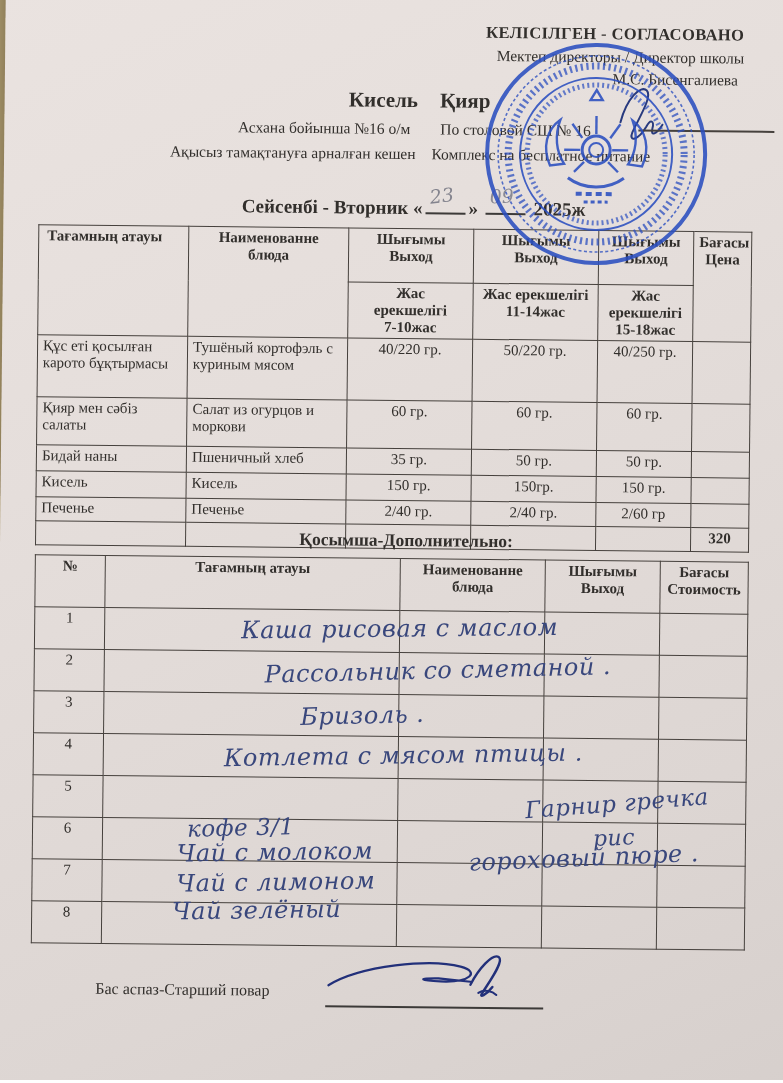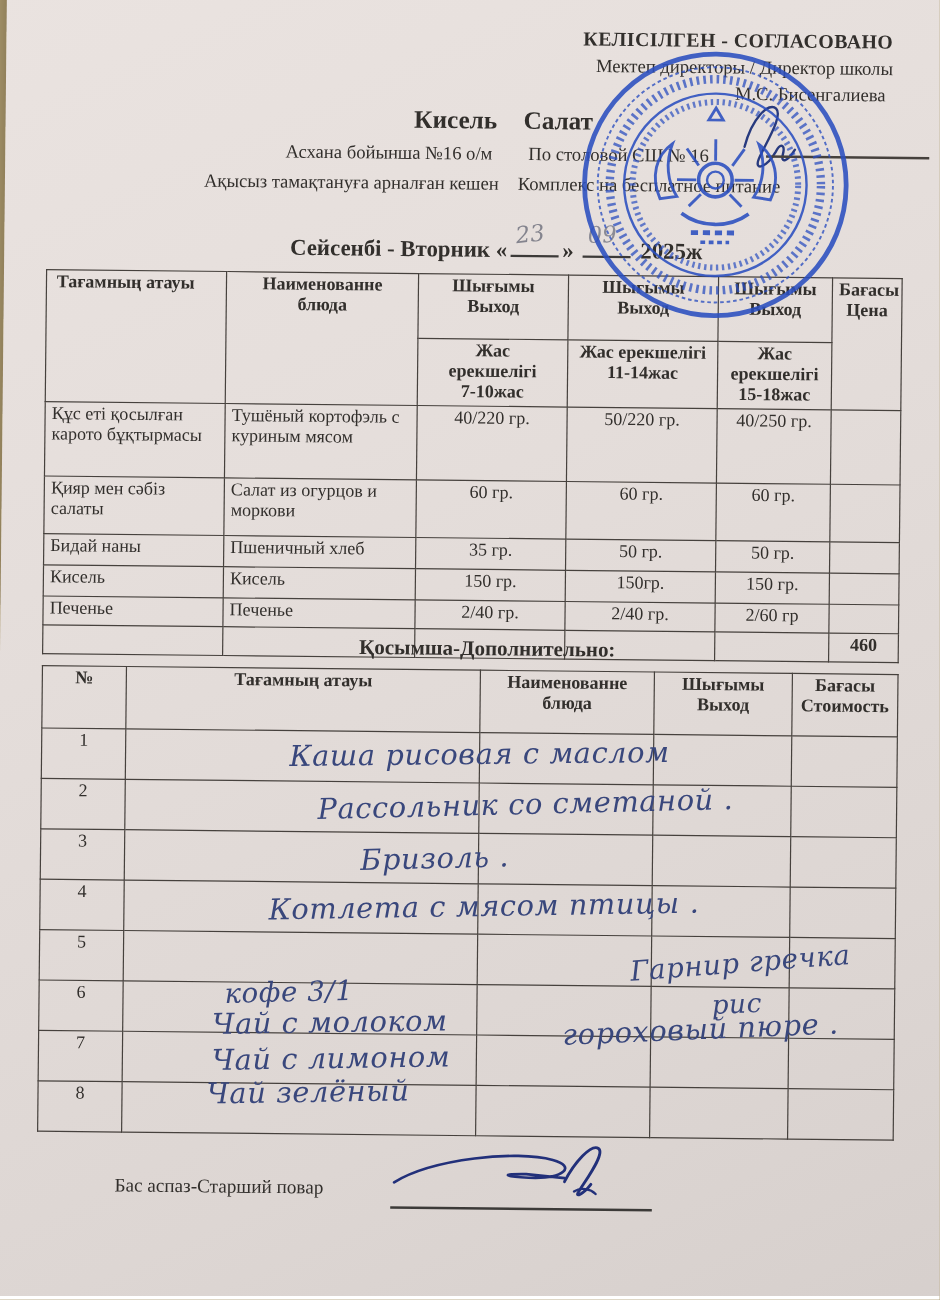--- a/index.html
+++ b/index.html
@@ -69,21 +69,21 @@
   <div class="paper">
     <div class="content">
 
       <div class="abs approval">
         <div class="l1">КЕЛІСІЛГЕН - СОГЛАСОВАНО</div>
         <div class="l2">Мектеп директоры / Директор школы</div>
         <div class="l3">М.С. Бисенгалиева</div>
       </div>
 
       <div class="abs title">
-        <span>Кисель</span><span class="gap"></span><span>Салат</span>
+        <span>Кисель</span><span class="gap"></span><span>Қияр</span>
       </div>
       <div class="abs sub1">
         <span>Асхана бойынша  №16 о/м</span><span class="gap"></span><span>По столовой   СШ № 16</span>
       </div>
       <div class="abs sub2">
         <span>Ақысыз тамақтануға арналған кешен</span><span class="gap"></span><span>Комплекс на бесплатное питание</span>
       </div>
 
       <div class="abs dateline">
         <span>Сейсенбі - Вторник</span>
@@ -164,21 +164,21 @@
           <td class="c-val">2/40 гр.</td>
           <td class="c-val">2/60 гр</td>
           <td class="price-cell"></td>
         </tr>
         <tr style="height:24px">
           <td></td>
           <td></td>
           <td class="c-val"></td>
           <td class="c-val"></td>
           <td class="c-val"></td>
-          <td class="price-cell">460</td>
+          <td class="price-cell">320</td>
         </tr>
       </tbody>
         </table>
 
       <div class="abs sec-title">Қосымша-Дополнительно:</div>
 
       <table class="abs t2">
         <colgroup>
             <col style="width:70px">
             <col style="width:295px">

